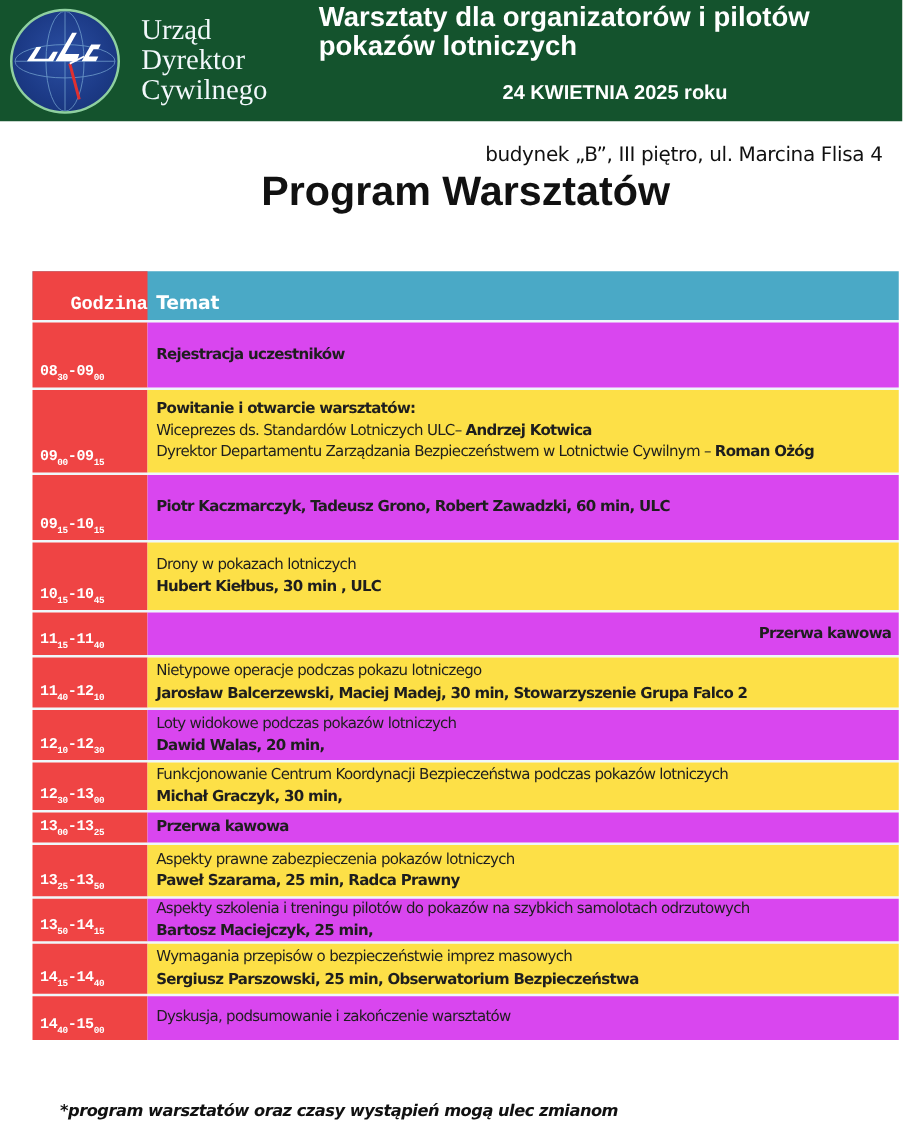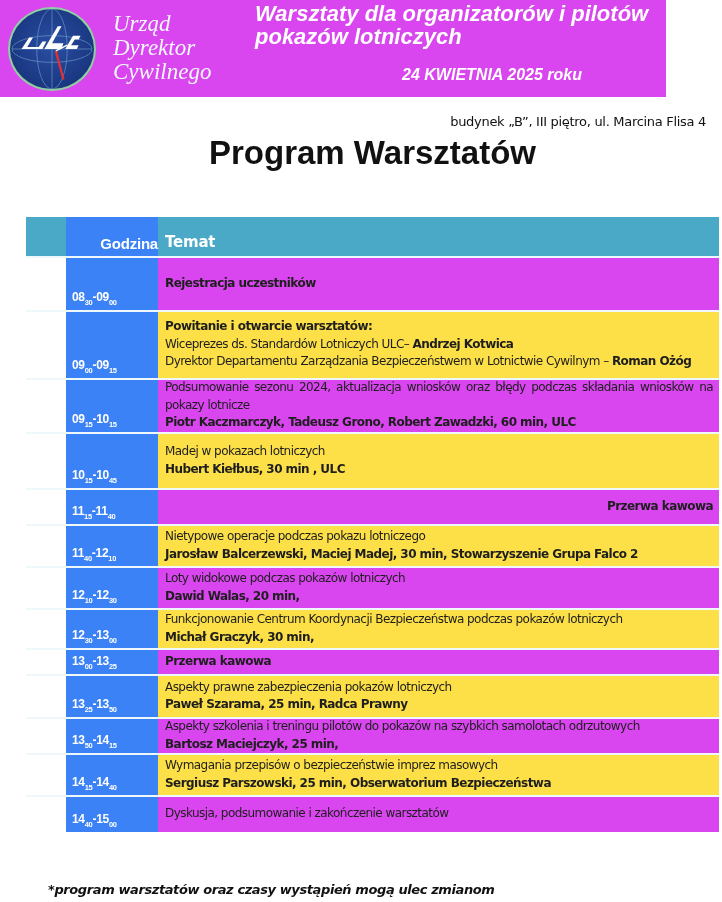--- a/index.html
+++ b/index.html
@@ -1,38 +1,38 @@
 <!DOCTYPE html>
 <html><head>
 <meta charset="utf-8">
 <style>
   * { box-sizing: border-box; margin: 0; padding: 0; }
   html, body { width: 722px; height: 902px; background: #ffffff; overflow: hidden; }
   body { position: relative; font-family: "Liberation Sans", sans-serif; color: #1a1a1a; }
 
-  .banner { position: absolute; left: 0; top: 0; width: 666px; height: 97px; background: #d946ef; font-style: italic; }
+  .banner { position: absolute; left: 0; top: 0; width: 722px; height: 97px; background: #14532d; }
   .logo-circle { position: absolute; left: 8px; top: 7px; width: 88px; height: 84px; border-radius: 50%;
     background: radial-gradient(circle at 50% 45%, #2b4fa3 0%, #1c3a86 60%, #15306f 100%);
     border: 2px solid #8fd0a0; overflow: hidden; }
   .logo-circle svg { width: 100%; height: 100%; display: block; }
   .logo-text { position: absolute; left: 113px; top: 12px; color: #f2f8fb; font-family: "Liberation Serif", serif;
     font-size: 23px; line-height: 24px; }
   .banner-title { position: absolute; left: 255px; top: 2px; width: 460px; color: #ffffff;
     font-weight: bold; font-size: 22px; line-height: 23px; }
   .banner-date { position: absolute; left: 262px; top: 66px; width: 460px; text-align: center; color: #ffffff;
     font-weight: bold; font-size: 16px; }
 
-  .address { position: absolute; right: 16px; top: 114px; font-size: 13px; color: #111; font-family: "DejaVu Sans", sans-serif; letter-spacing: -0.3px; }
+  .address { position: absolute; right: 16px; top: 114px; font-size: 16px; color: #111; font-family: "DejaVu Sans", sans-serif; letter-spacing: -0.3px; }
   .page-title { position: absolute; left: 0; width: 745px; top: 134px; text-align: center; font-size: 33px; font-weight: bold; color: #111; }
 
   .schedule { position: absolute; left: 26px; top: 217px; width: 693px; }
   .row { display: flex; border-top: 2px solid #eef7fa; }
   .row.header { border-top: none; height: 39px; background: #4aa9c6; }
-  .cell-time { width: 92px; flex: none; background: #3b82f6; color: #ffffff; font-family: Liberation Sans, sans-serif;
-    font-size: 12px; font-weight: bold; display: flex; align-items: flex-end; padding: 0 0 6px 6px; letter-spacing: -0.3px; margin-left: 40px; }
+  .cell-time { width: 92px; flex: none; background: #ef4444; color: #ffffff; font-family: Liberation Mono, monospace;
+    font-size: 12px; font-weight: bold; display: flex; align-items: flex-end; padding: 0 0 6px 6px; letter-spacing: -0.3px; }
   .cell-time sup { font-size: 7.5px; position: relative; top: -1px; vertical-align: super; line-height: 0; }
   .cell-topic { flex: 1; padding: 2px 6px 3px 7px; font-family: "DejaVu Sans", sans-serif; font-size: 12px; line-height: 17.5px;
     display: flex; flex-direction: column; justify-content: center; letter-spacing: -0.55px; color: #1e1e1e; }
   .row.header .cell-time, .row.header .cell-topic { font-size: 15px; font-weight: bold; color: #fff; align-items: flex-end;
     justify-content: flex-end; padding-bottom: 4px; letter-spacing: -0.2px; }
   .row.header .cell-topic { display: block; padding-top: 17px; }
   .dark .cell-topic { background: #d946ef; }
   .light .cell-topic { background: #fde047; }
   .b { font-weight: bold; }
   .justify { text-align: justify; }
@@ -90,28 +90,27 @@
         <div class="cell-time">09<sup>00</sup>-09<sup>15</sup></div>
         <div class="cell-topic">
           <div class="b">Powitanie i otwarcie warsztatów:</div>
           <div>Wiceprezes ds. Standardów Lotniczych ULC– <span class="b">Andrzej Kotwica</span></div>
           <div>Dyrektor Departamentu Zarządzania Bezpieczeństwem w Lotnictwie Cywilnym – <span class="b">Roman Ożóg</span></div>
         </div>
       </div>
       <div class="row dark" style="height: 54px;">
         <div class="cell-time">09<sup>15</sup>-10<sup>15</sup></div>
         <div class="cell-topic">
-          <div class=" justify">Podsumowanie sezonu 2024, aktualizacja wniosków oraz błędy podczas składania wniosków na pokazy lotnicze</div>
           <div class="b">Piotr Kaczmarczyk, Tadeusz Grono, Robert Zawadzki,  60 min, ULC</div>
         </div>
       </div>
       <div class="row light" style="height: 56px;">
         <div class="cell-time">10<sup>15</sup>-10<sup>45</sup></div>
         <div class="cell-topic">
-          <div>Madej w pokazach lotniczych</div>
+          <div>Drony w pokazach lotniczych</div>
           <div class="b">Hubert Kiełbus,  30 min , ULC</div>
         </div>
       </div>
       <div class="row dark" style="height: 36px; text-align: right;">
         <div class="cell-time">11<sup>15</sup>-11<sup>40</sup></div>
         <div class="cell-topic">
           <div class="b">Przerwa kawowa</div>
         </div>
       </div>
       <div class="row light" style="height: 42px;">

